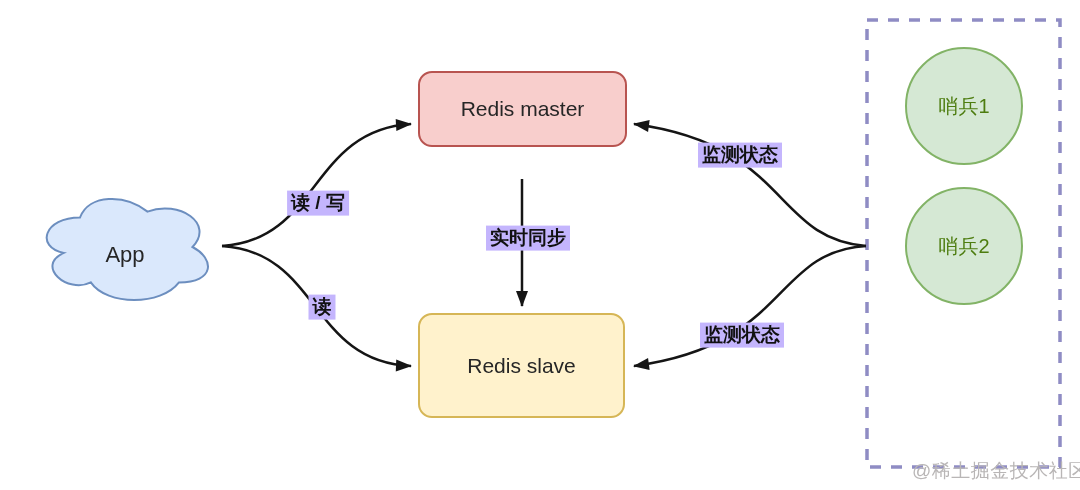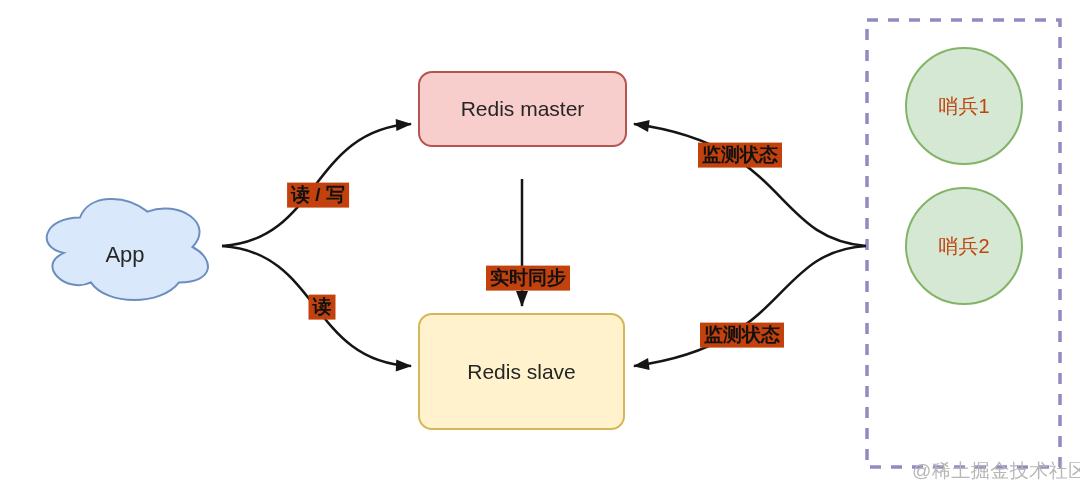--- a/index.html
+++ b/index.html
@@ -26,21 +26,21 @@
     color: #262626;
     border-radius: 14px;
     box-sizing: border-box;
   }
   .node-master {
     left: 418px; top: 71px; width: 209px; height: 76px;
     background: #f8cecc;
     border: 2px solid #b85450;
   }
   .node-slave {
-    left: 418px; top: 313px; width: 207px; height: 117px;
+    left: 418px; top: 313px; width: 207px; height: 105px;
     background: #fff2cc;
     border: 2px solid #d6b656;
   }
   .node-app-label {
     position: absolute;
     z-index: 2;
     left: 125px; top: 255px;
     transform: translate(-50%,-50%);
     font-size: 22px;
     color: #262626;
@@ -50,41 +50,41 @@
     z-index: 2;
     width: 118px; height: 118px;
     border-radius: 50%;
     background: #d5e8d4;
     border: 2px solid #82b366;
     box-sizing: border-box;
     display: flex;
     align-items: center;
     justify-content: center;
     font-size: 20px;
-    color: #c2410c;
+    color: #4d7c0f;
     left: 905px;
   }
   .sentinel-1 { top: 47px; }
   .sentinel-2 { top: 187px; justify-content: center; }
   .sentinel-3 { top: 324px; }
   .edge-label {
     position: absolute;
     z-index: 3;
     transform: translate(-50%,-50%);
-    background: #c2410c;
+    background: #c4b5fd;
     font-weight: bold;
     font-size: 19px;
     color: #111111;
     padding: 1px 4px;
     white-space: nowrap;
     line-height: 1.2;
   }
-  .lbl-rw   { left: 318px; top: 195px; }
+  .lbl-rw   { left: 318px; top: 203px; }
   .lbl-r    { left: 322px; top: 307px; }
-  .lbl-sync { left: 528px; top: 238px; margin-top: 40px; }
+  .lbl-sync { left: 528px; top: 238px; }
   .lbl-mon1 { left: 740px; top: 155px; }
   .lbl-mon2 { left: 742px; top: 335px; }
   .watermark {
     position: absolute;
     z-index: 4;
     left: 912px; top: 458px;
     font-size: 19px;
     color: #b9b6b6;
     letter-spacing: 0.5px;
     white-space: nowrap;

